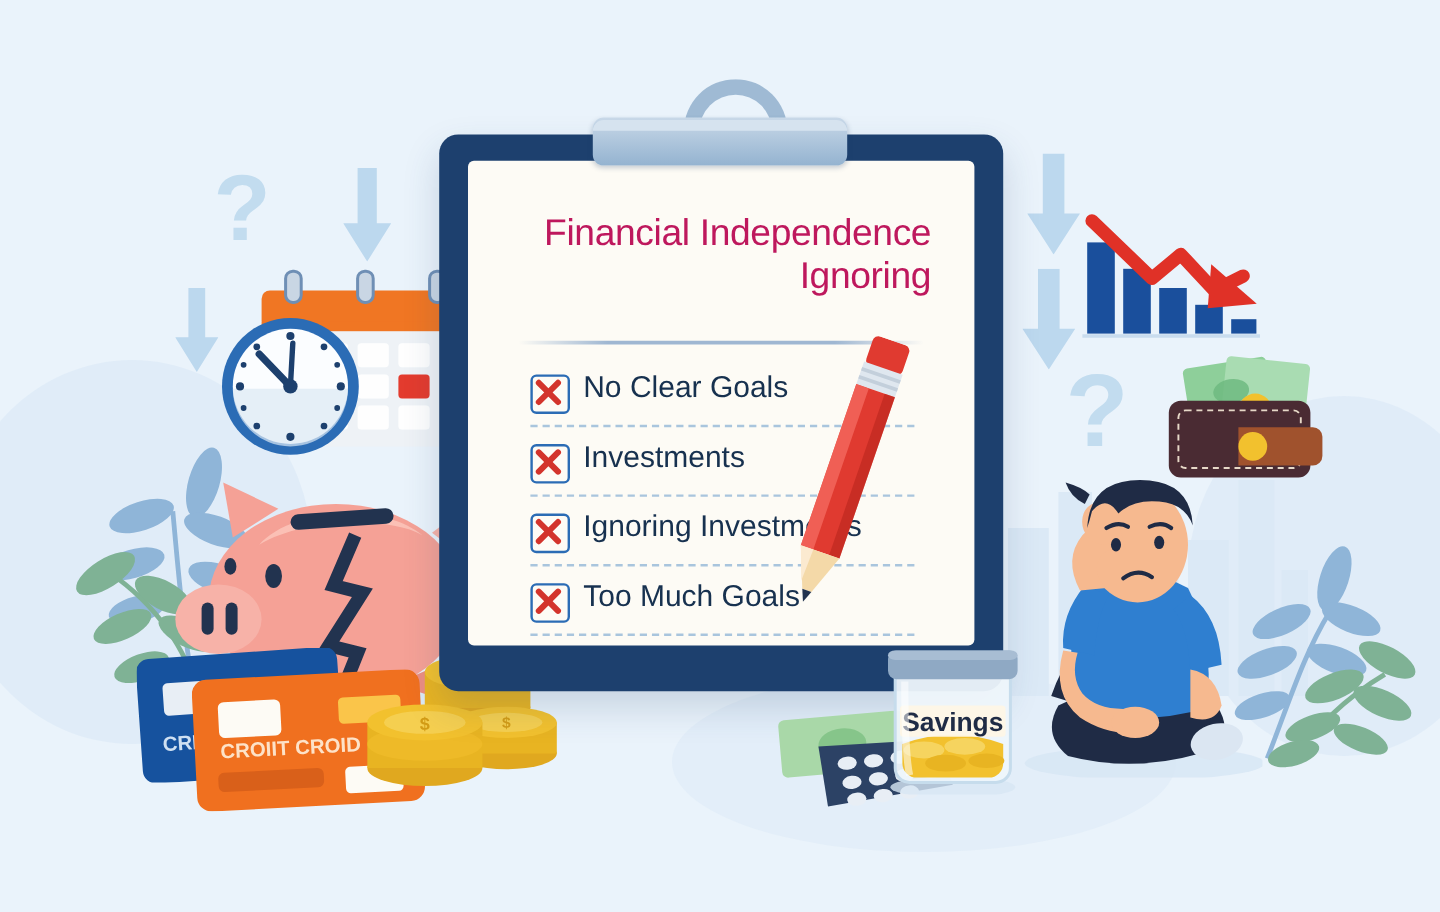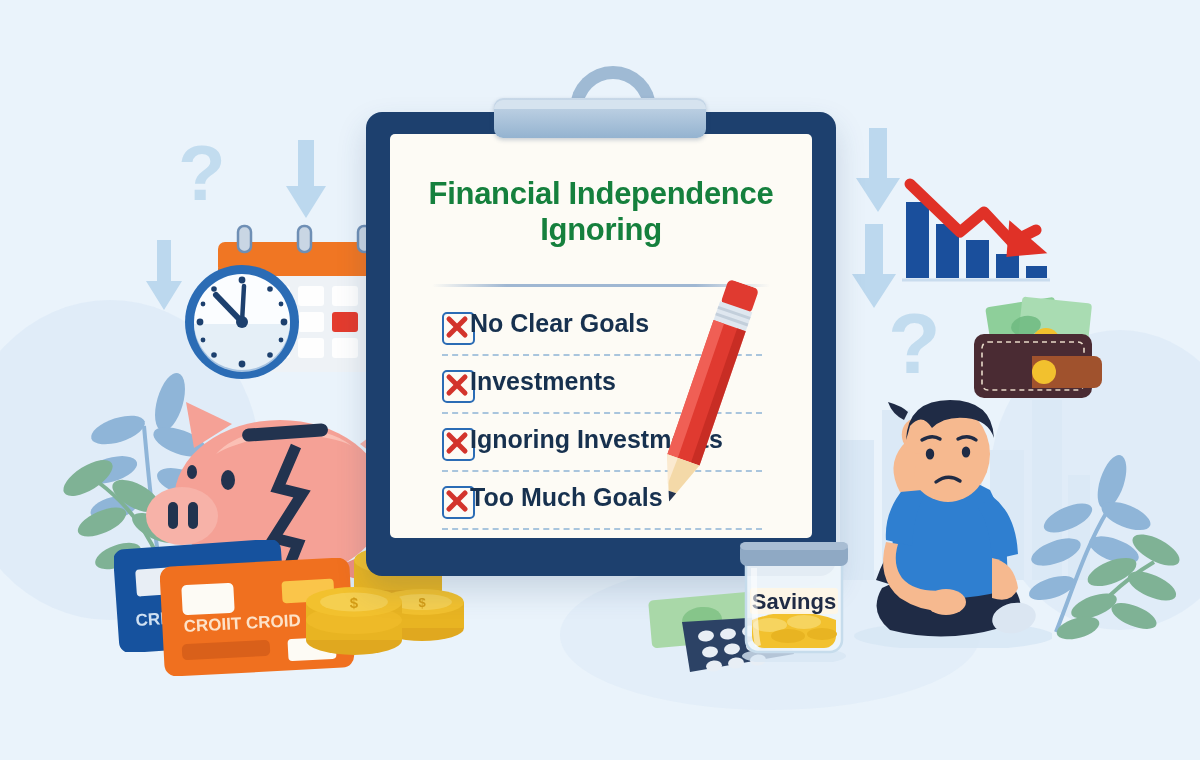--- a/index.html
+++ b/index.html
@@ -22,33 +22,33 @@
     background:#fdfbf5;border-radius:5px;}
   #clip-bar{position:absolute;left:494px;top:98px;width:212px;height:40px;
     background:linear-gradient(#c8d8e8,#94b3d0);border-radius:9px;
     box-shadow:0 2px 4px rgba(40,70,110,.25);}
   #clip-bar::after{content:"";position:absolute;left:0;top:2px;width:100%;height:9px;
     background:#d6e3ef;border-radius:9px 9px 0 0;}
   #clip-ring{position:absolute;left:570px;top:66px;width:60px;height:48px;
     border:13px solid #9fbad4;border-radius:50% 50% 0 0 / 70% 70% 0 0;
     border-bottom:none;background:transparent;}
 
-  #title{position:absolute;left:36px;top:42px;width:350px;text-align:center;
-    color:#15803d;font-size:31px;font-weight:700;line-height:1.16;letter-spacing:-.3px;}
+  #title{position:absolute;left:36px;top:42px;width:350px;text-align:right;
+    color:#be185d;font-size:31px;font-weight:400;line-height:1.16;letter-spacing:-.3px;}
   #divider{position:absolute;left:42px;top:150px;width:338px;height:3px;
     background:linear-gradient(90deg,rgba(160,185,212,0),#9fb7d2 22%,#9fb7d2 78%,rgba(160,185,212,0));
     border-radius:2px;}
 
   #list{position:absolute;left:38px;top:170px;width:350px;}
   .row{position:relative;height:58px;}
   .row .cbox{position:absolute;left:14px;top:8px;width:29px;height:29px;
     border:2.5px solid #2b6cb5;border-radius:5px;background:#fdfbf5;}
   .row .cbox svg{position:absolute;left:1px;top:1px;}
-  .row .rtext{position:absolute;left:42px;top:5px;color:#17314f;
-    font-size:25px;font-weight:700;white-space:nowrap;}
+  .row .rtext{position:absolute;left:58px;top:5px;color:#17314f;
+    font-size:25px;font-weight:400;white-space:nowrap;}
   .row .dash{position:absolute;left:14px;top:50px;width:320px;height:0;
     border-top:2px dashed #a9c5dd;}
 
   
   #pencil{position:absolute;left:722px;top:284px;width:44px;height:230px;
     transform:rotate(19deg);transform-origin:50% 0;}
 
   
   .art{position:absolute;}
 </style>

